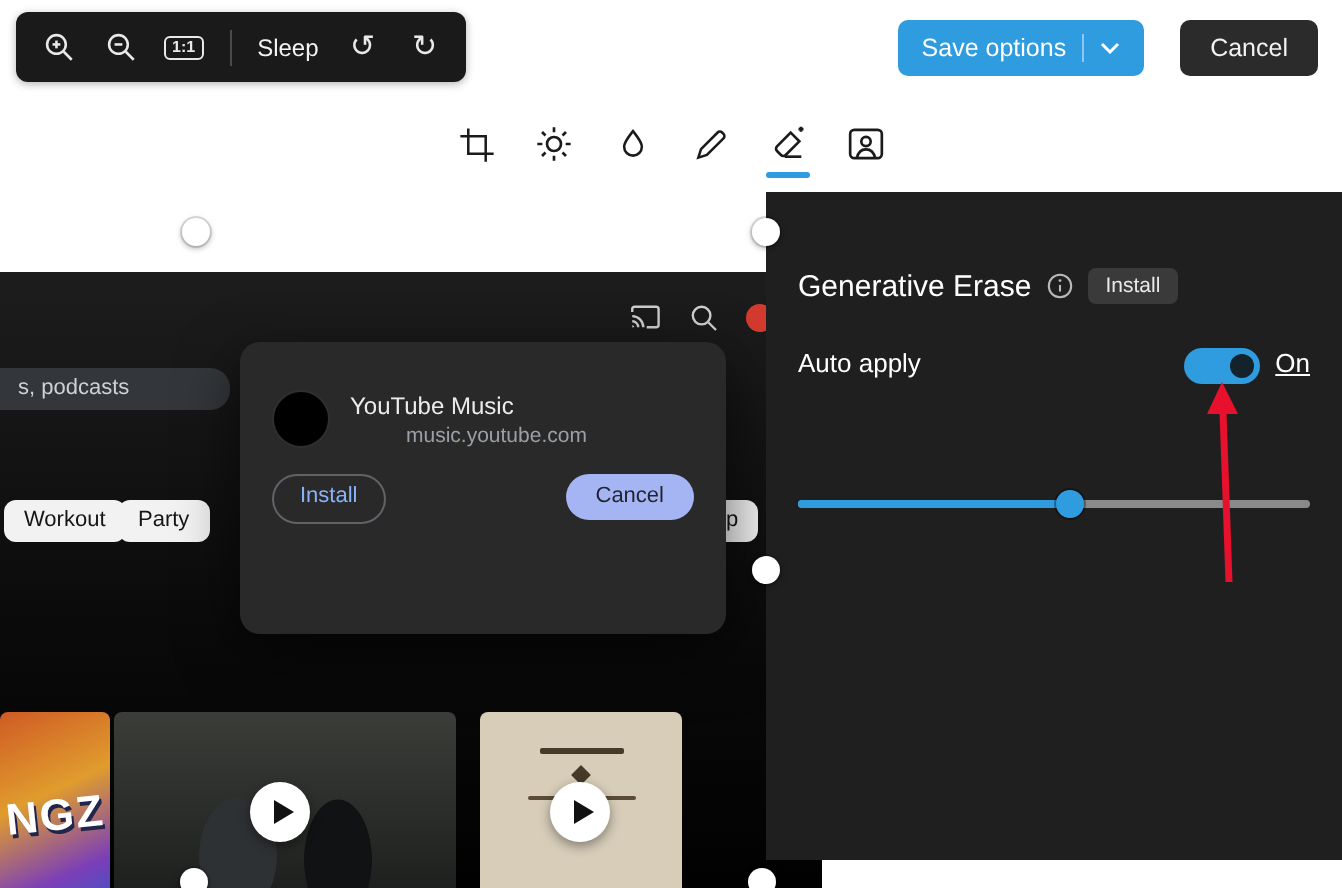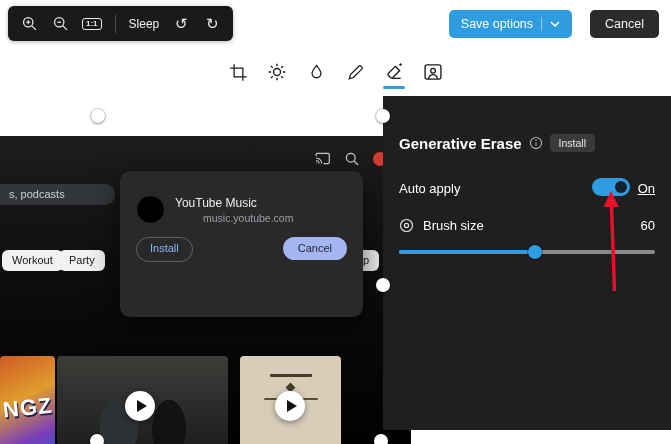--- a/index.html
+++ b/index.html
@@ -73,24 +73,24 @@
   .play-circle{position:absolute;width:30px;height:30px;border-radius:50%;background:#fff;
     display:flex;align-items:center;justify-content:center;box-shadow:0 2px 6px rgba(0,0,0,.4);}
   .play-tri{width:0;height:0;border-left:10px solid #111;border-top:6px solid transparent;
     border-bottom:6px solid transparent;margin-left:3px;}
   .thumb2 .play-circle{left:68px;top:35px;}
   .thumb3 .play-circle{left:35px;top:35px;}
 
   
   .panel{position:absolute;left:383px;top:96px;width:288px;height:334px;background:#1f1f1f;color:#fff;}
   .panel-title-row{position:absolute;left:16px;top:38px;display:flex;align-items:center;gap:7px;}
-  .panel-title{font-size:15px;font-weight:700;}
+  .panel-title{font-size:15px;font-weight:400;}
   .info-icon{color:#b9b9b9;display:flex;}
   .preview-badge{background:#3a3a3a;color:#eaeaea;font-size:10.5px;padding:3px 9px;border-radius:4px;}
-  .auto-row{position:absolute;left:16px;right:16px;top:78px;height:22px;display:flex;align-items:flex-end;gap:8px;}
+  .auto-row{position:absolute;left:16px;right:16px;top:78px;height:22px;display:flex;align-items:flex-start;gap:8px;}
   .auto-label{font-size:13px;flex:1;}
   .toggle{width:38px;height:18px;border-radius:10px;background:var(--accent);position:relative;flex:0 0 auto;}
   .toggle-knob{position:absolute;right:3px;top:3px;width:12px;height:12px;border-radius:50%;background:#14222b;}
   .toggle-state{font-size:13px;text-decoration:underline;}
   .brush-row{position:absolute;left:16px;right:16px;top:120px;height:18px;display:flex;align-items:center;gap:9px;}
   .brush-label{font-size:13px;flex:1;}
   .brush-value{font-size:13px;}
   .brush-icon{color:#e0e0e0;display:flex;}
   .slider{position:absolute;left:16px;right:16px;top:148px;height:16px;}
   .slider-track{position:absolute;left:0;right:0;top:6px;height:4px;border-radius:2px;background:#8a8a8a;}
@@ -253,30 +253,20 @@
     </div>
 
     <div class="auto-row">
       <span class="auto-label">Auto apply</span>
       <div class="toggle">
         <div class="toggle-knob"></div>
       </div>
       <span class="toggle-state">On</span>
     </div>
 
-    <div class="brush-row">
-      <span class="brush-icon">
-        <svg width="15" height="15" viewBox="0 0 16 16" fill="none" stroke="currentColor" stroke-width="1.3">
-            <circle cx="8" cy="8" r="6.4"></circle>
-            <circle cx="8" cy="8" r="2.2"></circle>
-          </svg>
-      </span>
-      <span class="brush-label">Brush size</span>
-      <span class="brush-value">60</span>
-    </div>
 
     <div class="slider">
       <div class="slider-track"></div>
       <div class="slider-fill"></div>
       <div class="slider-knob"></div>
     </div>
   </div>
 
   <svg class="overlay" width="671" height="444" viewBox="0 0 671 444">
     <line x1="614.5" y1="291" x2="611.5" y2="206" stroke="#e8112d" stroke-width="3.5"></line>

